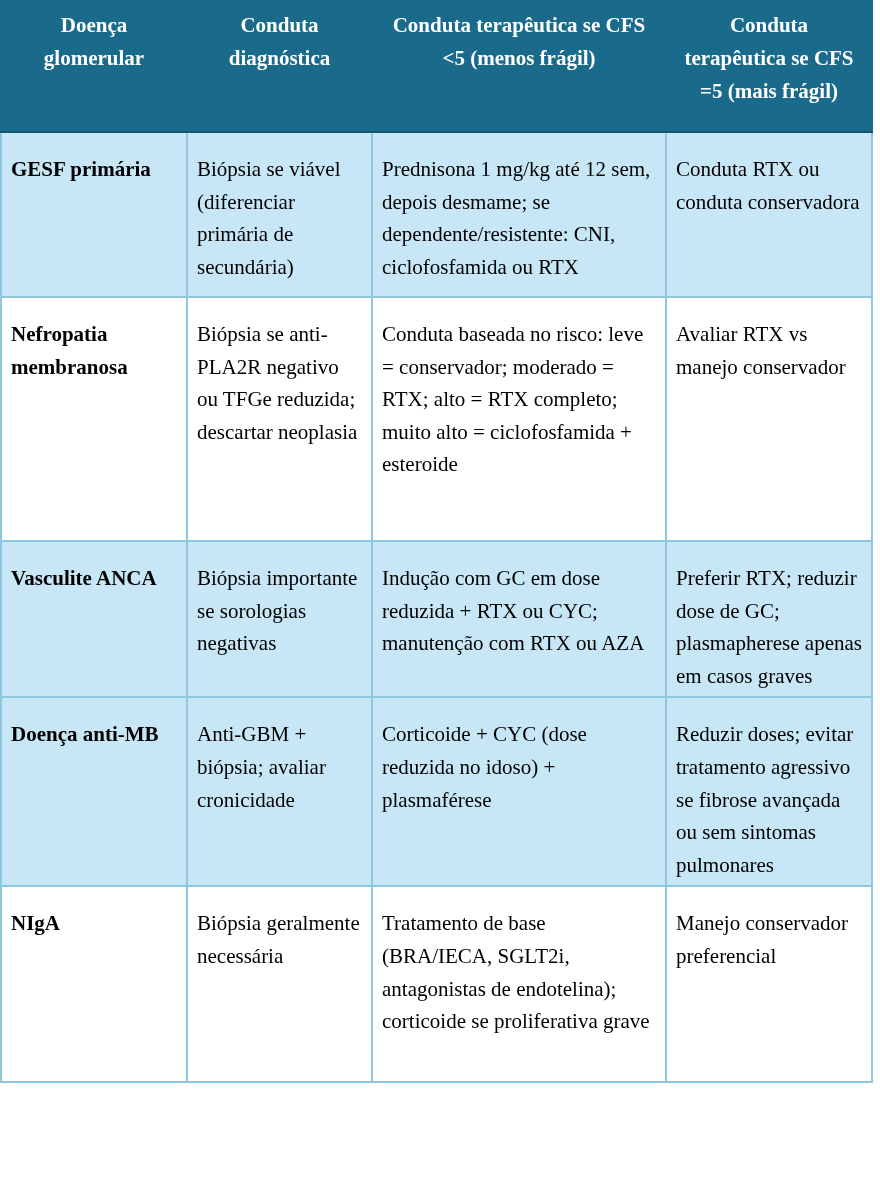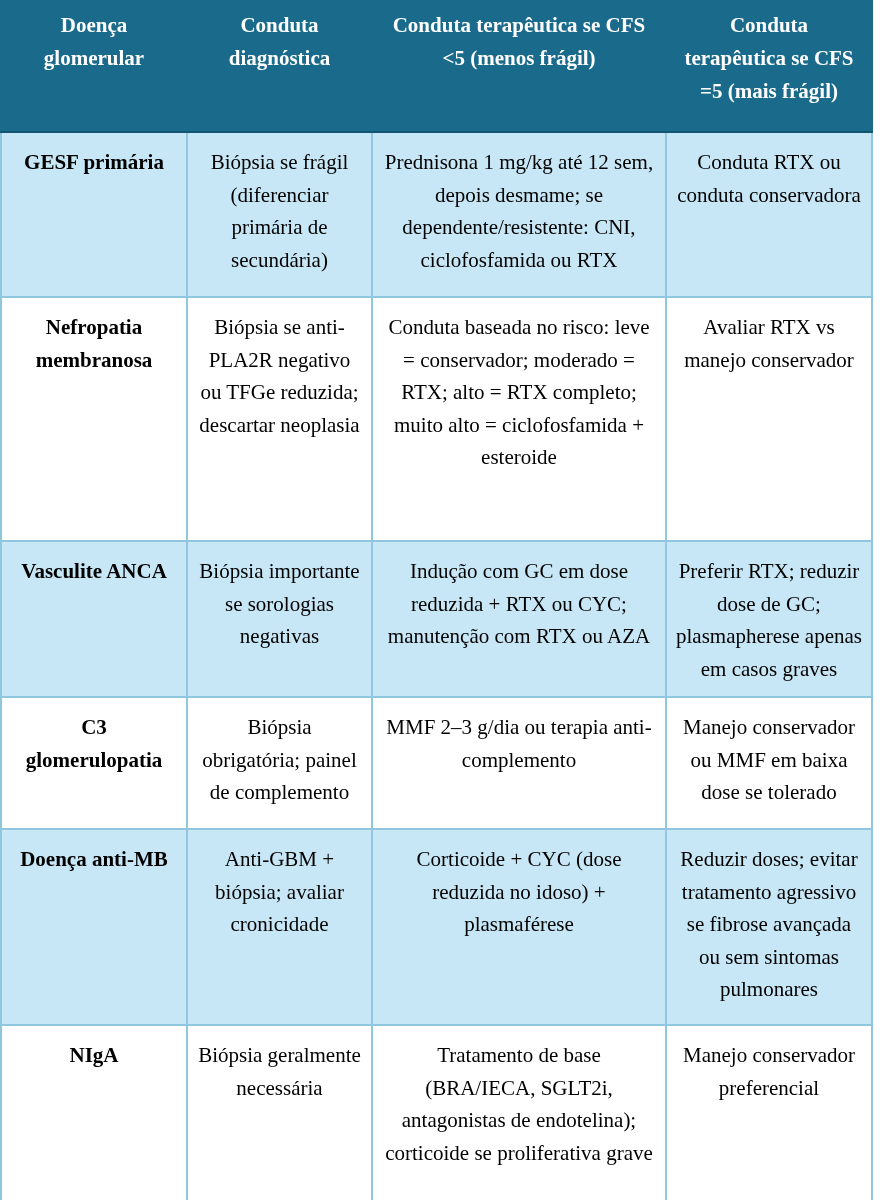--- a/index.html
+++ b/index.html
@@ -41,23 +41,22 @@
     border: 2px solid var(--header-bg);
     border-bottom: 2px solid #135570;
   }
 
   tbody td {
     border: 2px solid var(--border);
     vertical-align: top;
     font-size: 21px;
     line-height: 32.6px;
     color: var(--text);
-    padding: 13px 9px 4px 9px;
+    padding: 20px 9px 4px 9px;
     background: #ffffff;
-    text-align: center;
   }
   tbody tr.alt td { background: var(--row-alt); }
   tbody td.disease { font-weight: bold; }
 
   tbody tr:nth-child(1) { height: 165px; }
   tbody tr:nth-child(2) { height: 244px; }
   tbody tr:nth-child(3) { height: 156px; }
   tbody tr:nth-child(4) { height: 132px; }
   tbody tr:nth-child(5) { height: 196px; }
   tbody tr:nth-child(6) { height: 208px; }
@@ -76,41 +75,35 @@
     <tr>
       <th>Doença glomerular</th>
       <th>Conduta diagnóstica</th>
       <th>Conduta terapêutica se CFS &lt;5 (menos frágil)</th>
       <th>Conduta terapêutica se CFS =5 (mais frágil)</th>
     </tr>
   </thead>
   <tbody>
     <tr class="alt">
       <td class="disease">GESF primária</td>
-      <td>Biópsia se frágil (diferenciar primária de secundária)</td>
+      <td>Biópsia se viável (diferenciar primária de secundária)</td>
       <td>Prednisona 1 mg/kg até 12 sem, depois desmame; se dependente/resistente: CNI, ciclofosfamida ou RTX</td>
       <td>Conduta RTX ou conduta conservadora</td>
     </tr>
     <tr>
       <td class="disease">Nefropatia membranosa</td>
       <td>Biópsia se anti-PLA2R negativo ou TFGe reduzida; descartar neoplasia</td>
       <td>Conduta baseada no risco: leve = conservador; moderado = RTX; alto = RTX completo; muito alto = ciclofosfamida + esteroide</td>
       <td>Avaliar RTX vs manejo conservador</td>
     </tr>
     <tr class="alt">
       <td class="disease">Vasculite ANCA</td>
       <td>Biópsia importante se sorologias negativas</td>
       <td>Indução com GC em dose reduzida + RTX ou CYC; manutenção com RTX ou AZA</td>
       <td>Preferir RTX; reduzir dose de GC; plasmapherese apenas em casos graves</td>
-    </tr>
-    <tr>
-      <td class="disease">C3 glomerulopatia</td>
-      <td>Biópsia obrigatória; painel de complemento</td>
-      <td>MMF 2–3 g/dia ou terapia anti-complemento</td>
-      <td>Manejo conservador ou MMF em baixa dose se tolerado</td>
     </tr>
     <tr class="alt">
       <td class="disease">Doença anti-MB</td>
       <td>Anti-GBM + biópsia; avaliar cronicidade</td>
       <td>Corticoide + CYC (dose reduzida no idoso) + plasmaférese</td>
       <td>Reduzir doses; evitar tratamento agressivo se fibrose avançada ou sem sintomas pulmonares</td>
     </tr>
     <tr>
       <td class="disease">NIgA</td>
       <td>Biópsia geralmente necessária</td>

